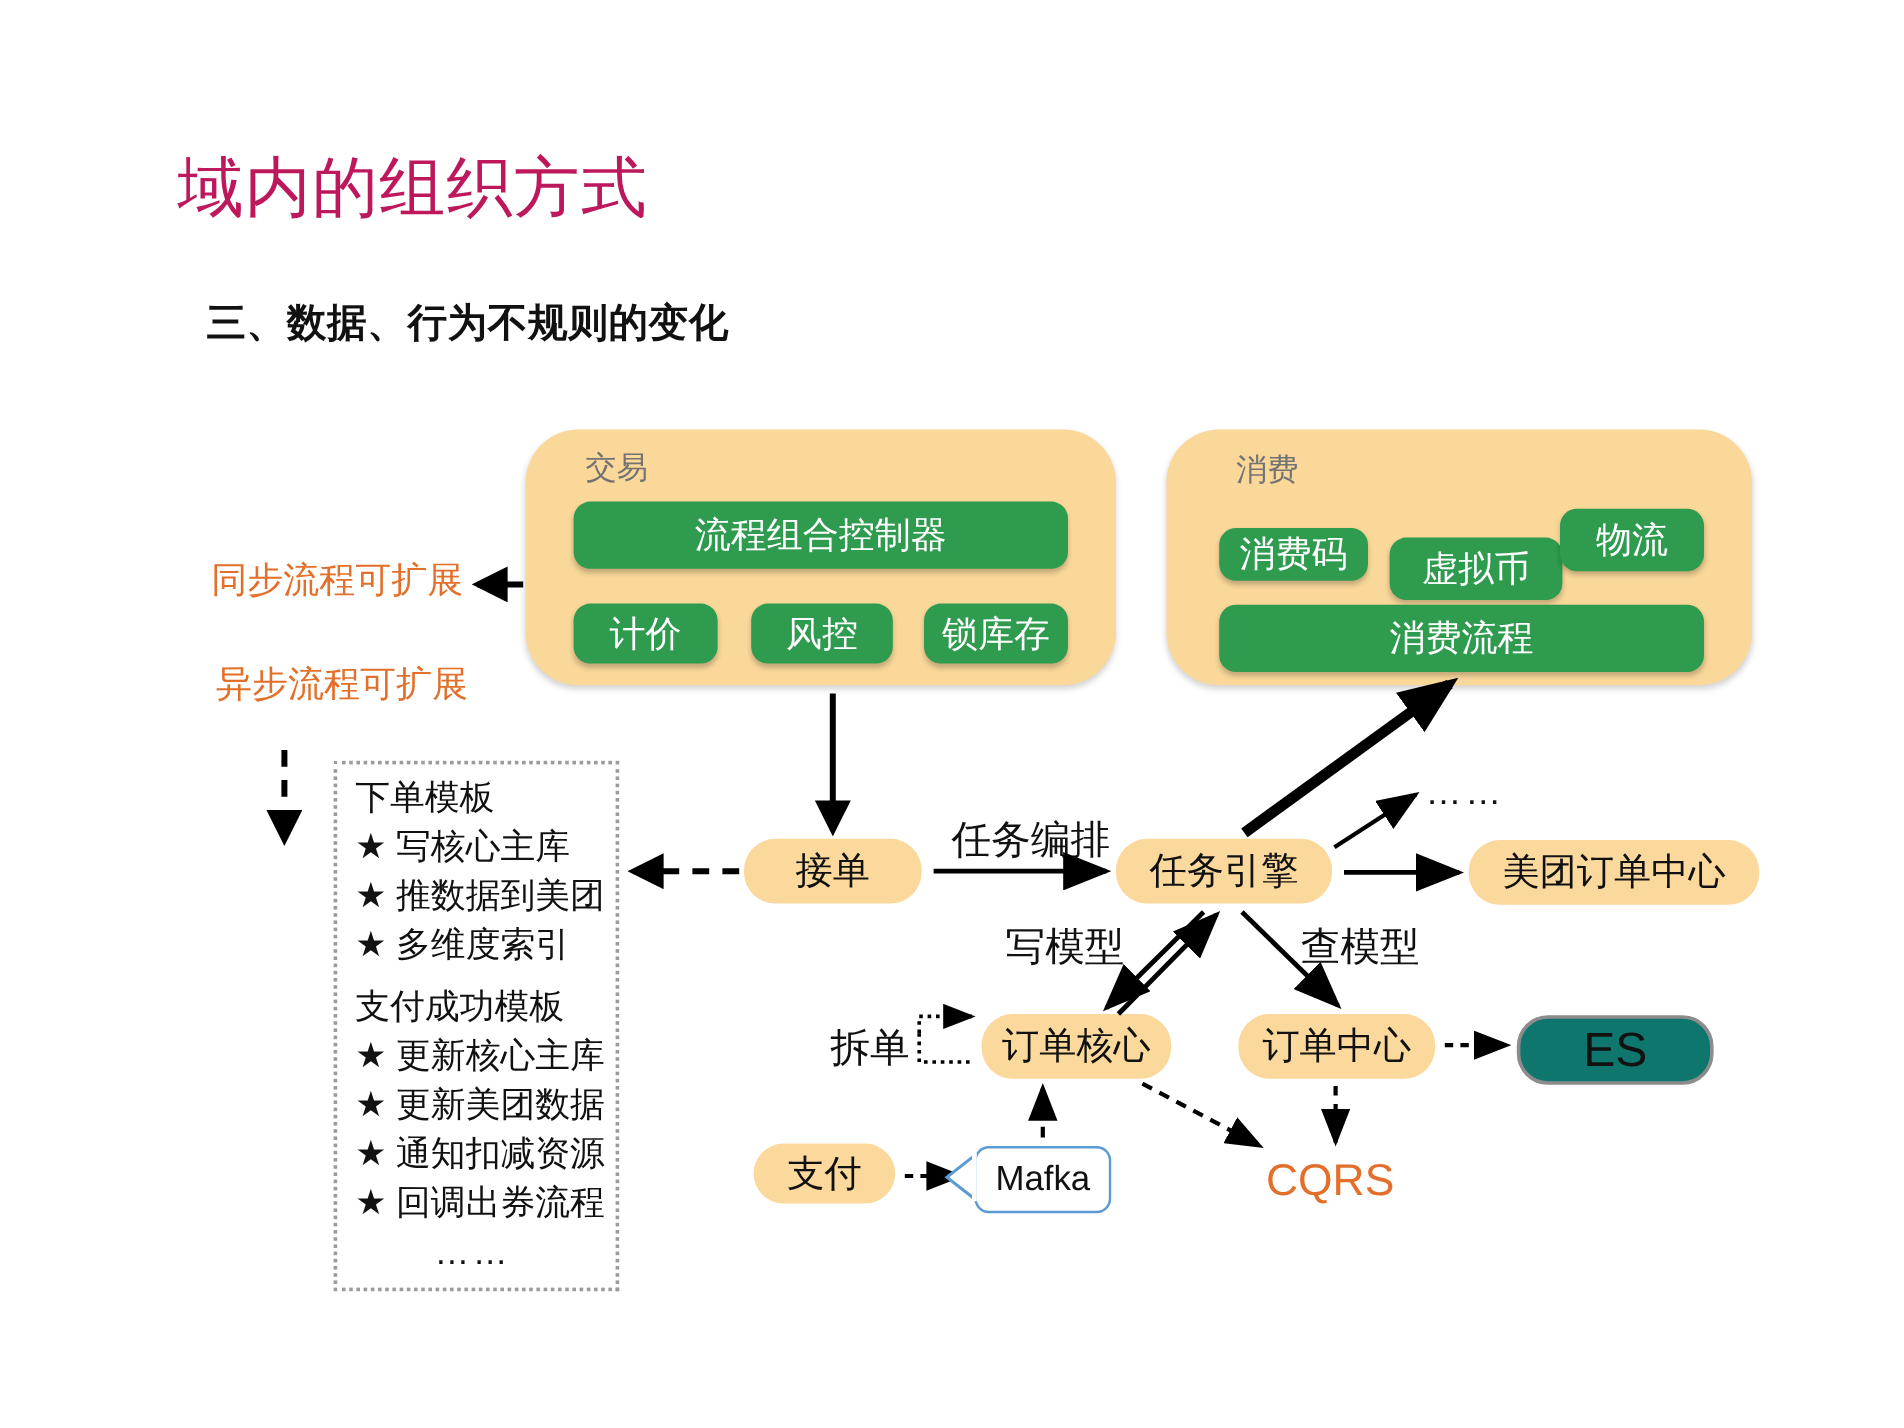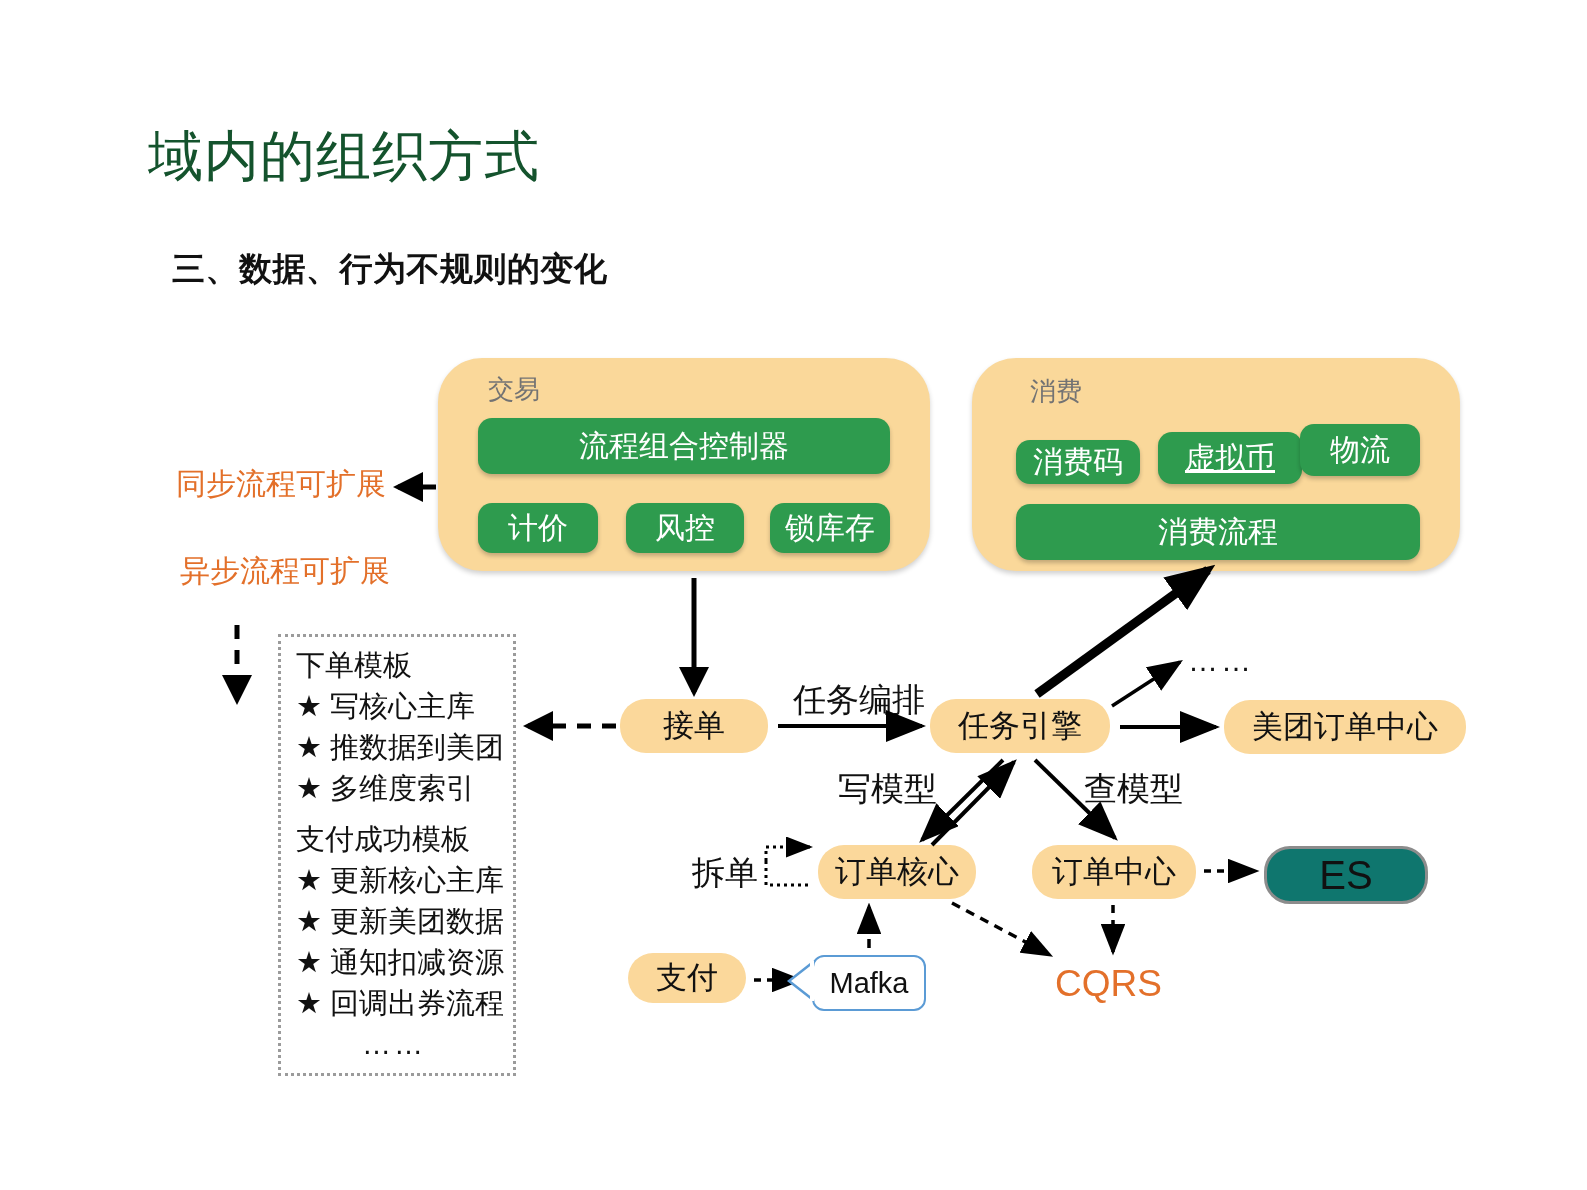--- a/index.html
+++ b/index.html
@@ -20,21 +20,21 @@
     background: #ffffff;
   }
 
   
   .slide-title {
     position: absolute;
     left: 148px;
     top: 122px;
     font-size: 55px;
     line-height: 68px;
-    color: #14532d;
+    color: #be185d;
     font-weight: 400;
     letter-spacing: 1px;
     white-space: nowrap;
   }
   .slide-subtitle {
     position: absolute;
     left: 172px;
     top: 247px;
     font-size: 33px;
     line-height: 44px;
@@ -173,21 +173,21 @@
   <div class="domain-panel" style="left:438px; top:358px; width:492px; height:213px;"></div>
   <div class="domain-label" style="left:488px; top:372px;">交易</div>
   <div class="green-box" style="left:478px; top:418px; width:412px; height:56px;">流程组合控制器</div>
   <div class="green-box" style="left:478px; top:503px; width:120px; height:50px;">计价</div>
   <div class="green-box" style="left:626px; top:503px; width:118px; height:50px;">风控</div>
   <div class="green-box" style="left:770px; top:503px; width:120px; height:50px;">锁库存</div>
 
   <div class="domain-panel" style="left:972px; top:358px; width:488px; height:213px;"></div>
   <div class="domain-label" style="left:1030px; top:374px;">消费</div>
   <div class="green-box" style="left:1016px; top:424px; width:124px; height:44px;margin-top:16px;">消费码</div>
-  <div class="green-box" style="left:1158px; top:432px; width:144px; height:52px;text-decoration:underline;">虚拟币</div>
+  <div class="green-box" style="left:1158px; top:448px; width:144px; height:52px;">虚拟币</div>
   <div class="green-box" style="left:1300px; top:424px; width:120px; height:52px;">物流</div>
   <div class="green-box" style="left:1016px; top:504px; width:404px; height:56px;">消费流程</div>
 
   <div class="template-box"></div>
   <div class="template-list">
     <div class="grp-title">下单模板</div>
     <div class="item">★ 写核心主库</div>
     <div class="item">★ 推数据到美团</div>
     <div class="item">★ 多维度索引</div>
     <div class="spacer"></div>

